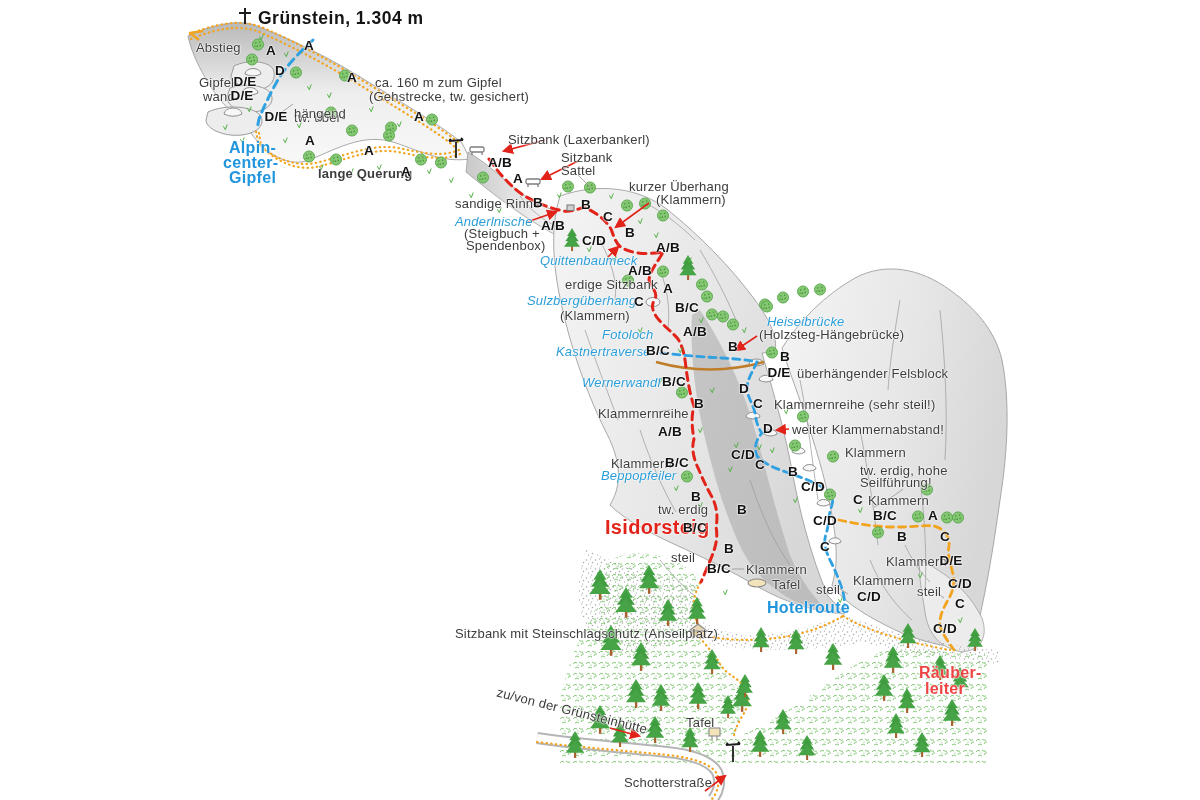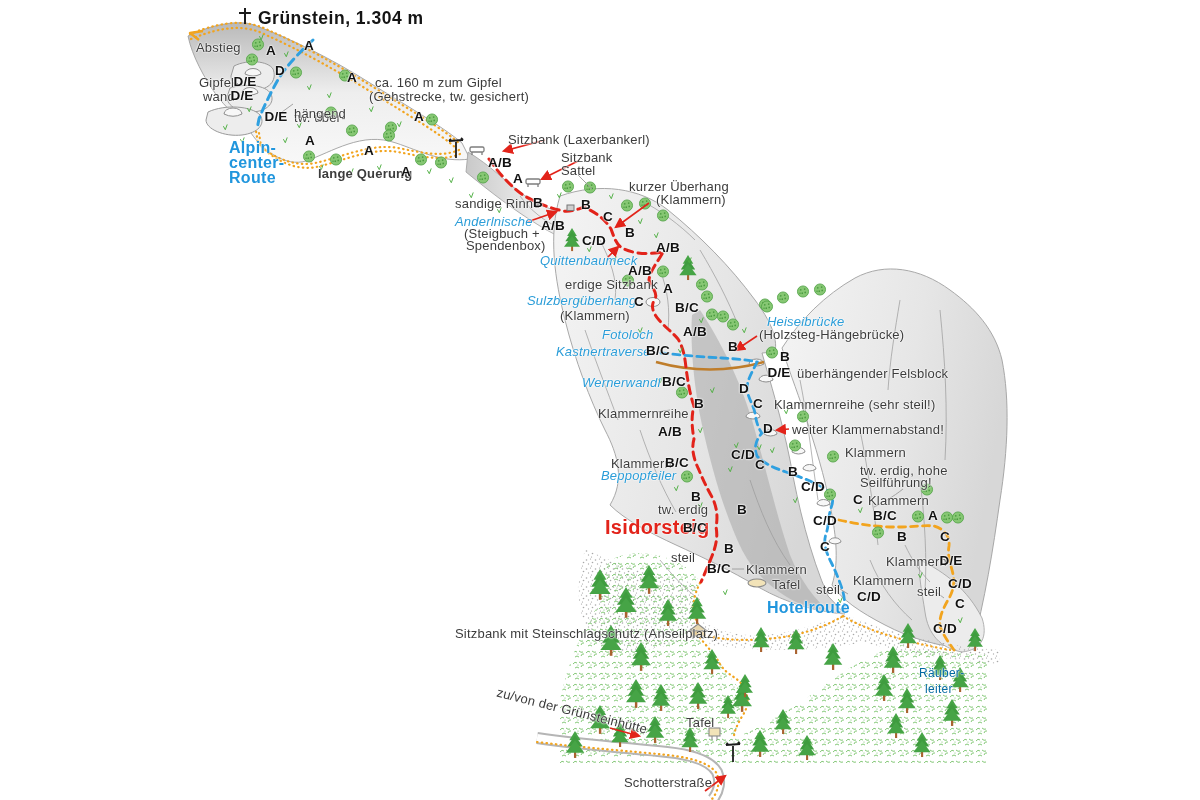--- a/index.html
+++ b/index.html
@@ -8,21 +8,21 @@
   #art{position:absolute;left:0;top:0;z-index:1;}
   #labels{position:absolute;left:0;top:0;width:1200px;height:800px;z-index:2;pointer-events:none;}
   .lbl{position:absolute;white-space:nowrap;transform:translateY(-50%);transform-origin:left center;
        text-shadow:0 0 2px #fff,0 0 2px #fff,0 0 1px #fff;line-height:1;}
   .lbl.am{transform:translate(-50%,-50%);transform-origin:center center;}
   .t{font-size:13px;color:#3c3c3c;letter-spacing:.2px;}
   .b{font-size:13.5px;font-weight:bold;color:#121212;letter-spacing:.2px;}
   .feat{font-size:13px;font-style:italic;color:#2b9dd8;letter-spacing:.2px;}
   .rblue{font-size:16px;font-weight:bold;color:#2196dd;letter-spacing:.3px;}
   .rred{font-size:20px;font-weight:bold;color:#e2231a;letter-spacing:.3px;}
-  .rorange{font-size:12px;font-weight:normal;color:#0369a1;letter-spacing:.3px;}
+  .rorange{font-size:16px;font-weight:bold;color:#ef4444;letter-spacing:.3px;}
   .title{font-size:17.5px;font-weight:bold;color:#141414;letter-spacing:.5px;}
 </style>
 </head>
 <body>
 
 <div id="stage">
   <svg id="art" width="1200" height="800" viewBox="0 0 1200 800">
     <defs>
       <linearGradient id="ridgeG" x1="0" y1="0" x2="0" y2="1">
         <stop offset="0" stop-color="#b9b9b9"></stop>
@@ -378,22 +378,22 @@
       <span class="lbl t" style="left: 203px; top: 96px;">wand</span>
       <span class="lbl b am" style="left: 242px; top: 96px;">D/E</span>
       <span class="lbl t" style="left: 294px; top: 101px; margin-top: 16px;">tw. über-</span>
       <span class="lbl t" style="left: 294px; top: 113px;">hängend</span>
       <span class="lbl b am" style="left: 276px; top: 117px;">D/E</span>
       <span class="lbl b am" style="left: 352px; top: 78px;">A</span>
       <span class="lbl t" style="left: 375px; top: 82px;">ca. 160 m zum Gipfel</span>
       <span class="lbl t" style="left: 369px; top: 96px;">(Gehstrecke, tw. gesichert)</span>
       <span class="lbl b am" style="left: 419px; top: 117px;">A</span>
       <span class="lbl rblue" style="left: 229px; top: 148px;">Alpin-</span>
-      <span class="lbl rblue" style="left: 229px; top: 163px;">center-</span>
-      <span class="lbl rblue" style="left: 229px; top: 178px;">Route</span>
+      <span class="lbl rblue" style="left: 223px; top: 163px;">center-</span>
+      <span class="lbl rblue" style="left: 229px; top: 178px;">Gipfel</span>
       <span class="lbl b am" style="left: 310px; top: 141px;">A</span>
       <span class="lbl b am" style="left: 369px; top: 151px;">A</span>
       <span class="lbl t" style="left: 318px; top: 173px; font-weight: bold;">lange Querung</span>
       <span class="lbl b am" style="left: 406px; top: 172px;">A</span>
       <span class="lbl t" style="left: 508px; top: 139px;">Sitzbank (Laxerbankerl)</span>
       <span class="lbl b am" style="left: 500px; top: 163px;">A/B</span>
       <span class="lbl b am" style="left: 518px; top: 179px;">A</span>
       <span class="lbl t" style="left: 561px; top: 157px;">Sitzbank</span>
       <span class="lbl t" style="left: 561px; top: 170px;">Sattel</span>
       <span class="lbl t" style="left: 455px; top: 203px;">sandige Rinne</span>

